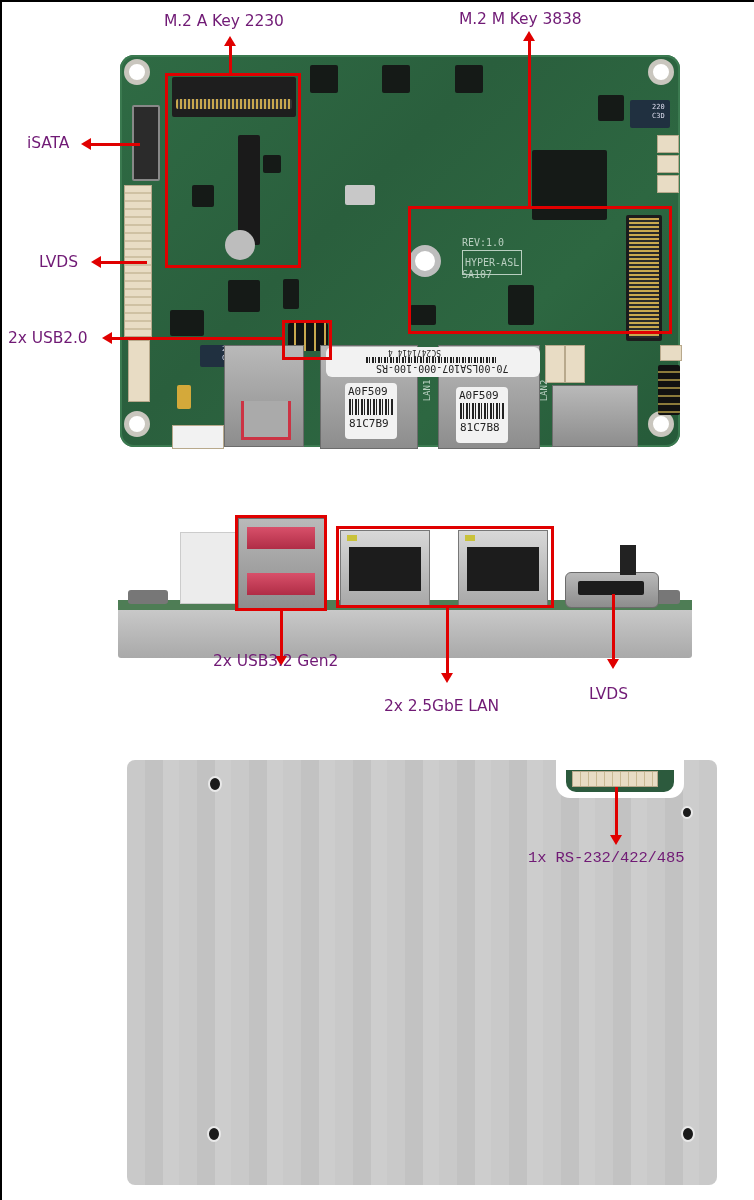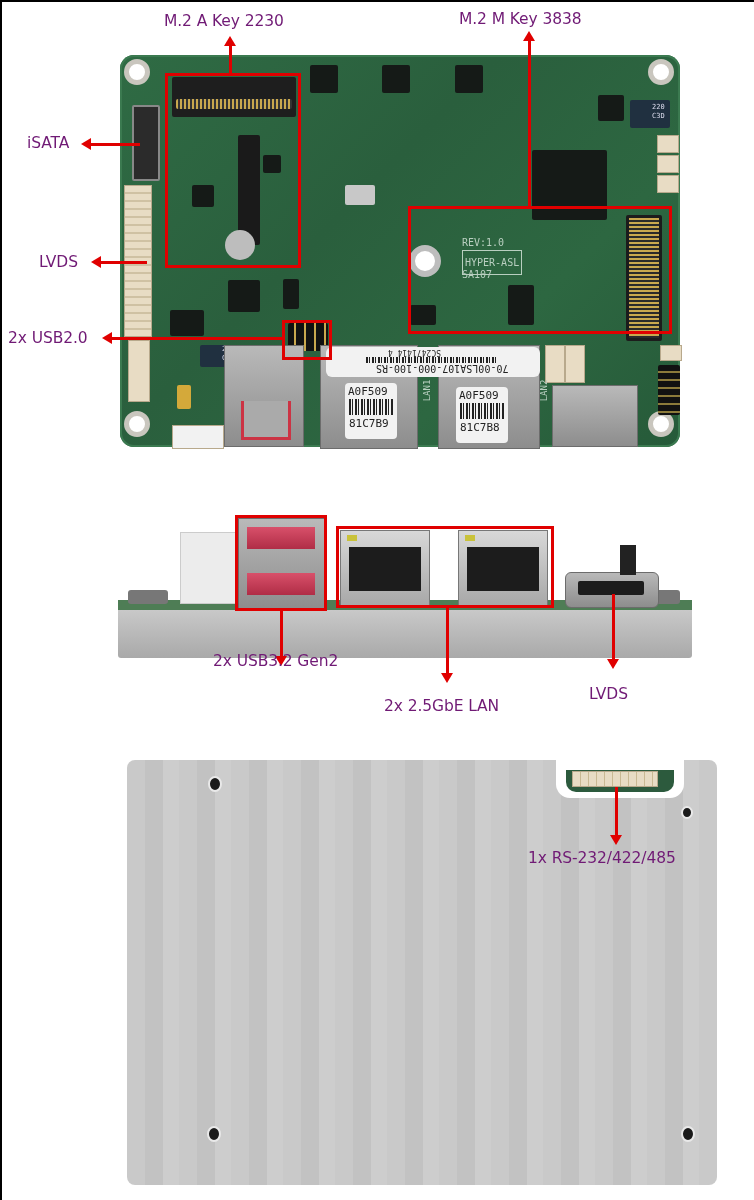--- a/index.html
+++ b/index.html
@@ -221,14 +221,14 @@
   <div class="conn-beige" style="left:572px;top:771px;width:84px;height:14px;background:repeating-linear-gradient(90deg,#e8dcc4 0 7px,#c9b993 7px 8px);"></div>
 
   <div class="screw-dot" style="left:208px;top:776px;"></div>
   <div class="screw-dot" style="left:681px;top:806px;width:8px;height:9px;"></div>
   <div class="screw-dot" style="left:207px;top:1126px;"></div>
   <div class="screw-dot" style="left:681px;top:1126px;"></div>
 
   <div class="arrow-line" style="left:552px;top:787px;width:3px;height:48px;transform:translateX(63px);"></div>
   <div class="ah-down" style="left:610px;top:835px;"></div>
 
-  <span class="label" style="left:528px;top:849px;">1x RS-232/422/485</span>
+  <span class="label" style="left:528px;top:849px;font-family:Liberation Mono, monospace;">1x RS-232/422/485</span>
 </div>
 
 </body></html>

